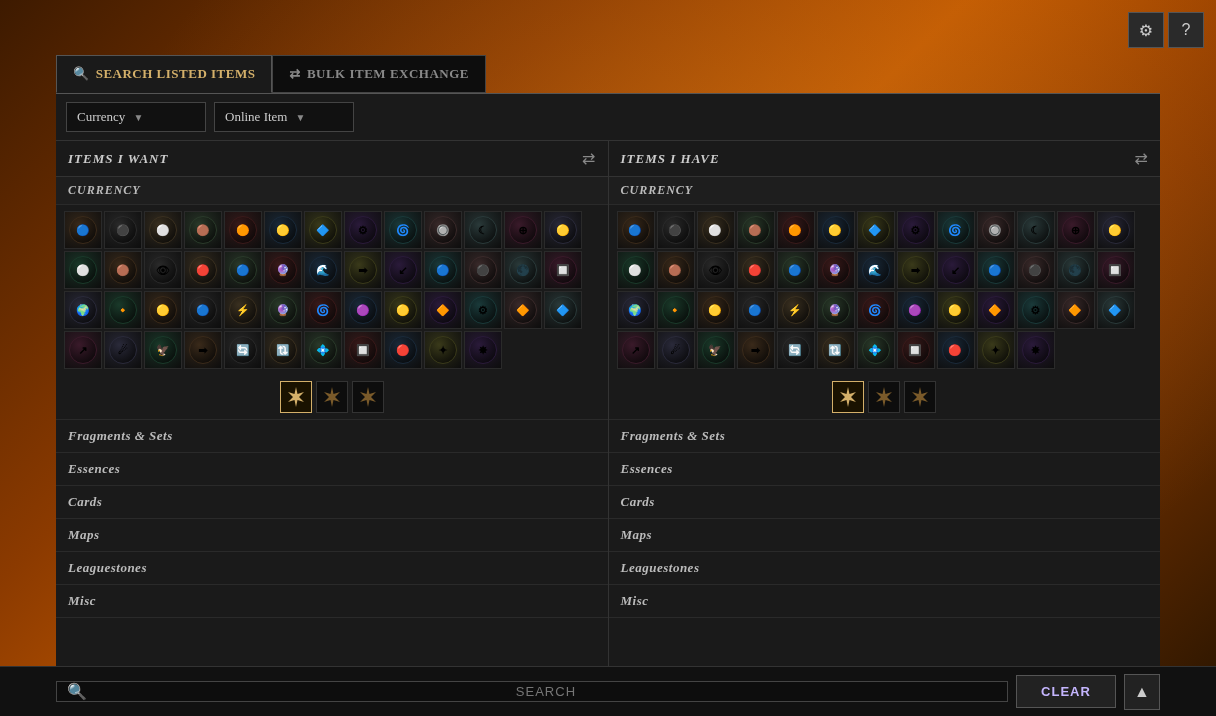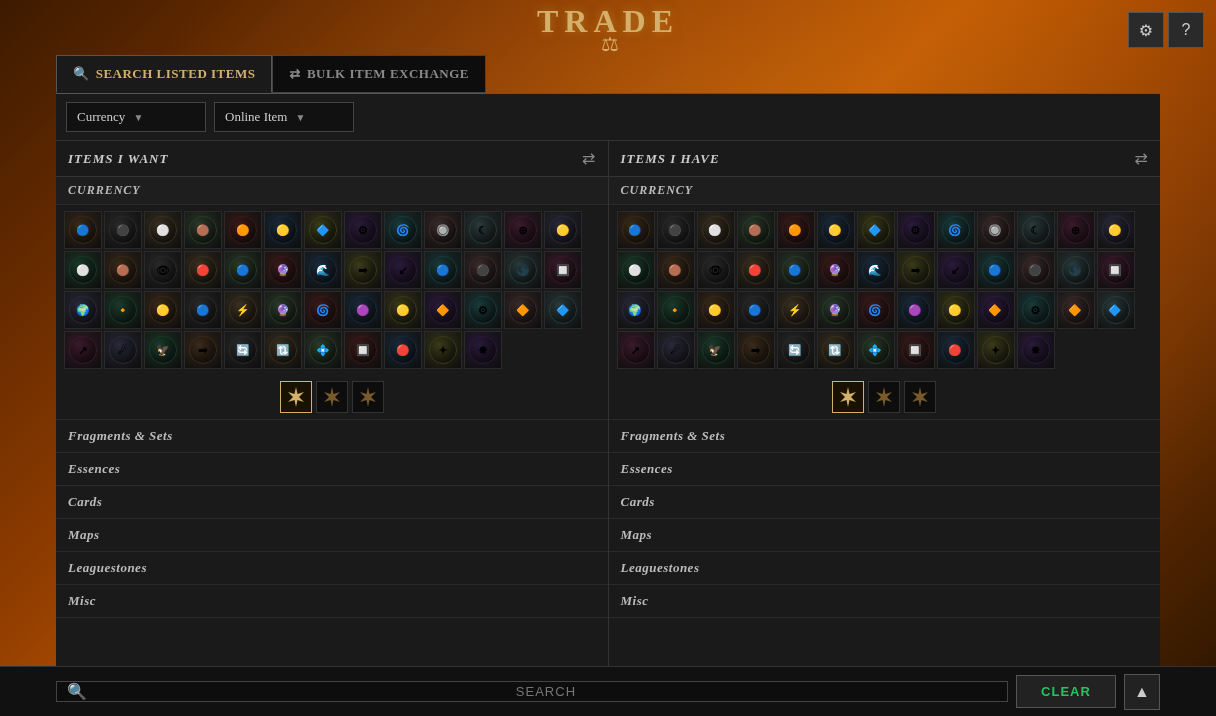--- a/index.html
+++ b/index.html
@@ -306,21 +306,21 @@
       color: #ccc;
       font-size: 13px;
       letter-spacing: 1px;
       text-transform: uppercase;
       outline: none;
       text-align: center;
     }
     .clear-btn {
       background: #222;
       border: 1px solid #555;
-      color: #22c55e;
+      color: #c4b5fd;
       font-size: 13px;
       font-weight: bold;
       letter-spacing: 1px;
       text-transform: uppercase;
       padding: 8px 24px;
       cursor: pointer;
       min-width: 100px;
       text-align: center;
     }
     .scroll-top-btn {
@@ -348,25 +348,20 @@
     }
   </style>
 </head>
 <body>
 
 <div class="bg"></div>
 
 <div class="main-container">
 
   <div class="title-bar">
-    <div>
-      <span class="title-text">TRADE</span>
-      <br>
-      <span class="title-icon" style="display:block;text-align:center;margin-top:-8px;">⚖</span>
-    </div>
     <div class="header-buttons">
       <button class="header-btn">⚙</button>
       <button class="header-btn">?</button>
     </div>
   </div>
 
   <div class="tab-bar">
     <div class="tab active">
       <span>🔍</span>
       <span>Search Listed Items</span>

